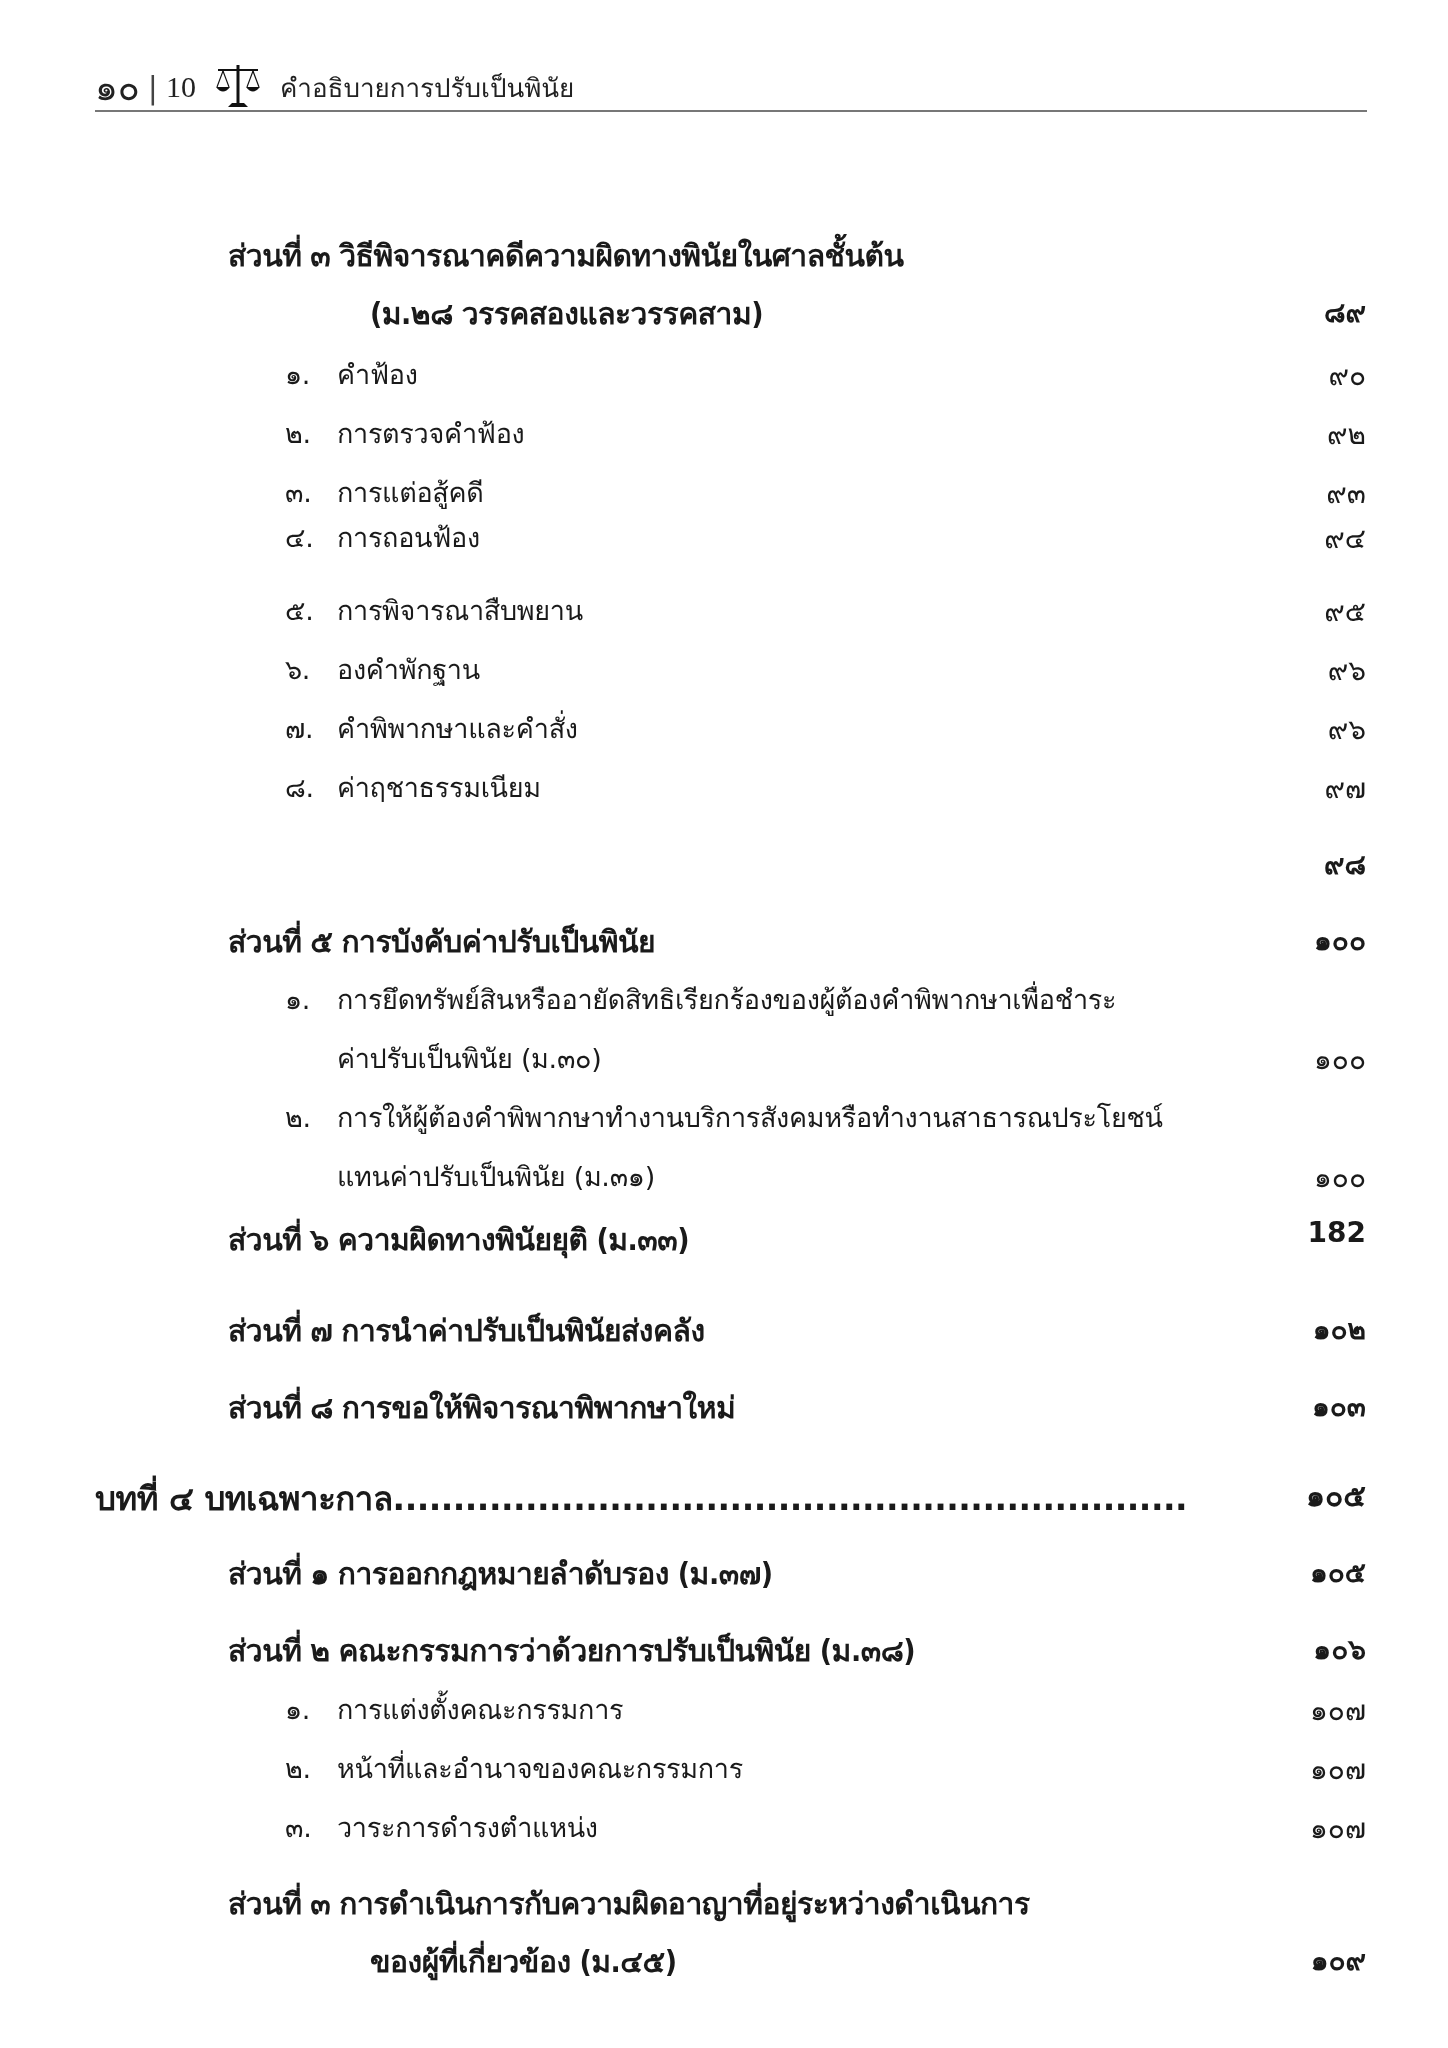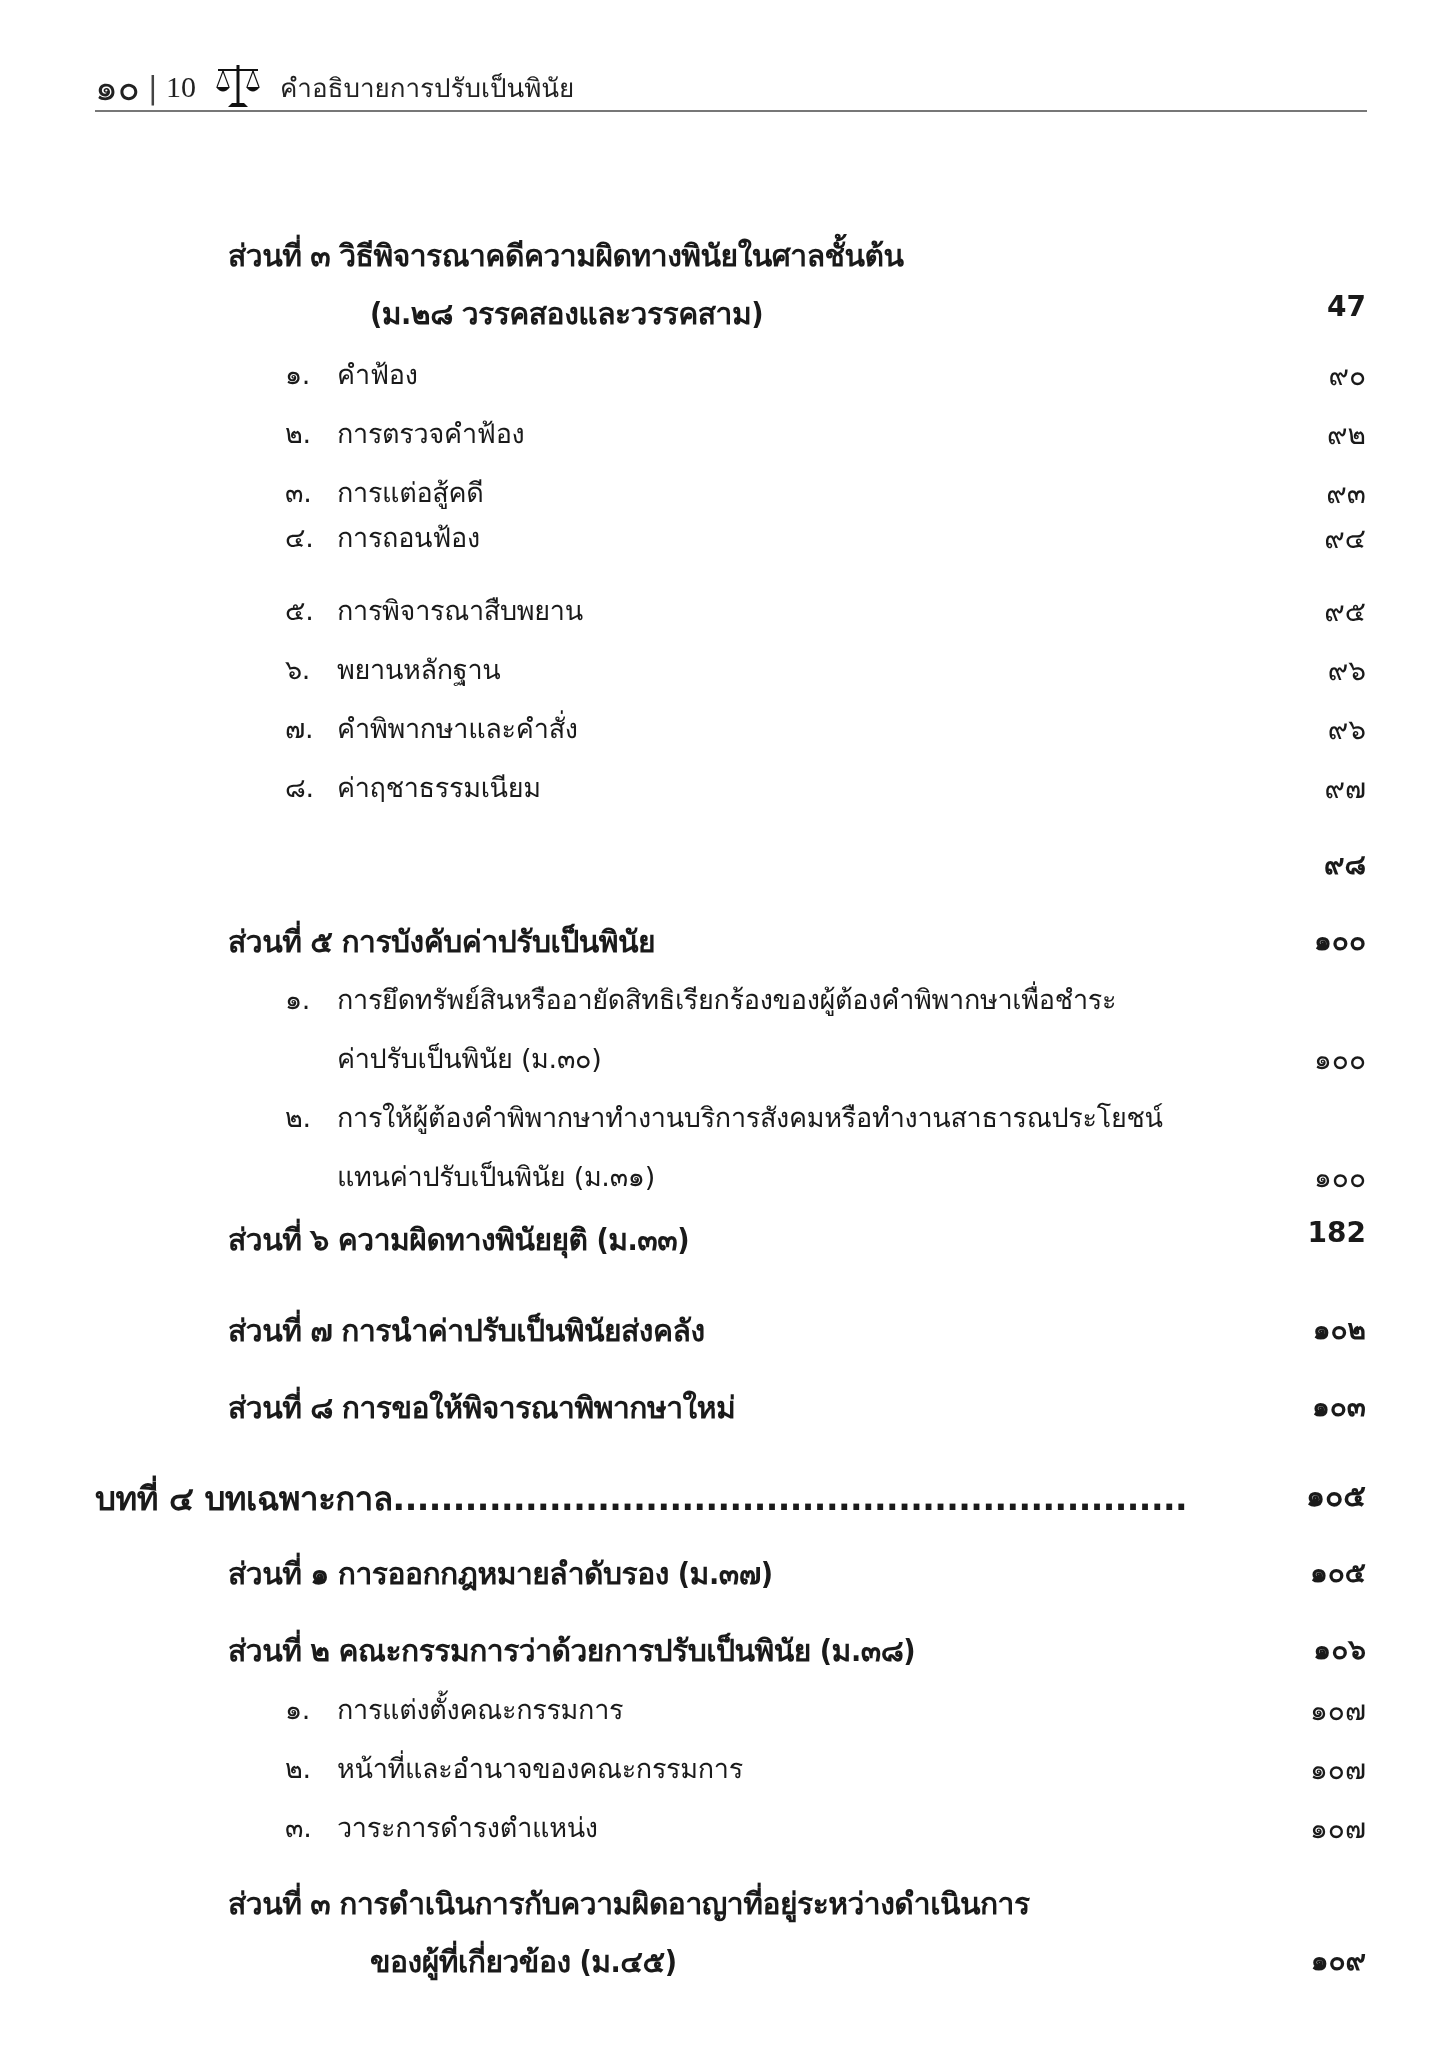--- a/index.html
+++ b/index.html
@@ -61,21 +61,21 @@
 </div>
 <div class="header-rule"></div>
 
 <div class="toc">
 
   <div class="row sec" style="top:232px;">
     <span class="label" style="margin-left:228px;">ส่วนที่ ๓ วิธีพิจารณาคดีความผิดทางพินัยในศาลชั้นต้น</span>
   </div>
   <div class="row sec" style="top:290px;">
     <span class="label" style="margin-left:370px;">(ม.๒๘ วรรคสองและวรรคสาม)</span>
-    <span class="page" style="font-weight:bold;">47</span>
+    <span class="page" style="font-weight:bold;">๘๙</span>
   </div>
 
   <div class="row sub" style="top:353px;">
     <span class="label" style="margin-left:285px;"><span class="num">๑.</span><span>คำฟ้อง</span></span>
     <span class="page">๙๐</span>
   </div>
   <div class="row sub" style="top:412px;">
     <span class="label" style="margin-left:285px;"><span class="num">๒.</span><span>การตรวจคำฟ้อง</span></span>
     <span class="page">๙๒</span>
   </div>
@@ -85,21 +85,21 @@
   </div>
   <div class="row sub" style="top:516px;">
     <span class="label" style="margin-left:285px;"><span class="num">๔.</span><span>การถอนฟ้อง</span></span>
     <span class="page">๙๔</span>
   </div>
   <div class="row sub" style="top:589px;">
     <span class="label" style="margin-left:285px;"><span class="num">๕.</span><span>การพิจารณาสืบพยาน</span></span>
     <span class="page">๙๕</span>
   </div>
   <div class="row sub" style="top:648px;">
-    <span class="label" style="margin-left:285px;"><span class="num">๖.</span><span>พยานหลักฐาน</span></span>
+    <span class="label" style="margin-left:285px;"><span class="num">๖.</span><span>องคำพักฐาน</span></span>
     <span class="page">๙๖</span>
   </div>
   <div class="row sub" style="top:707px;">
     <span class="label" style="margin-left:285px;"><span class="num">๗.</span><span>คำพิพากษาและคำสั่ง</span></span>
     <span class="page">๙๖</span>
   </div>
   <div class="row sub" style="top:766px;">
     <span class="label" style="margin-left:285px;"><span class="num">๘.</span><span>ค่าฤชาธรรมเนียม</span></span>
     <span class="page">๙๗</span>
   </div>

